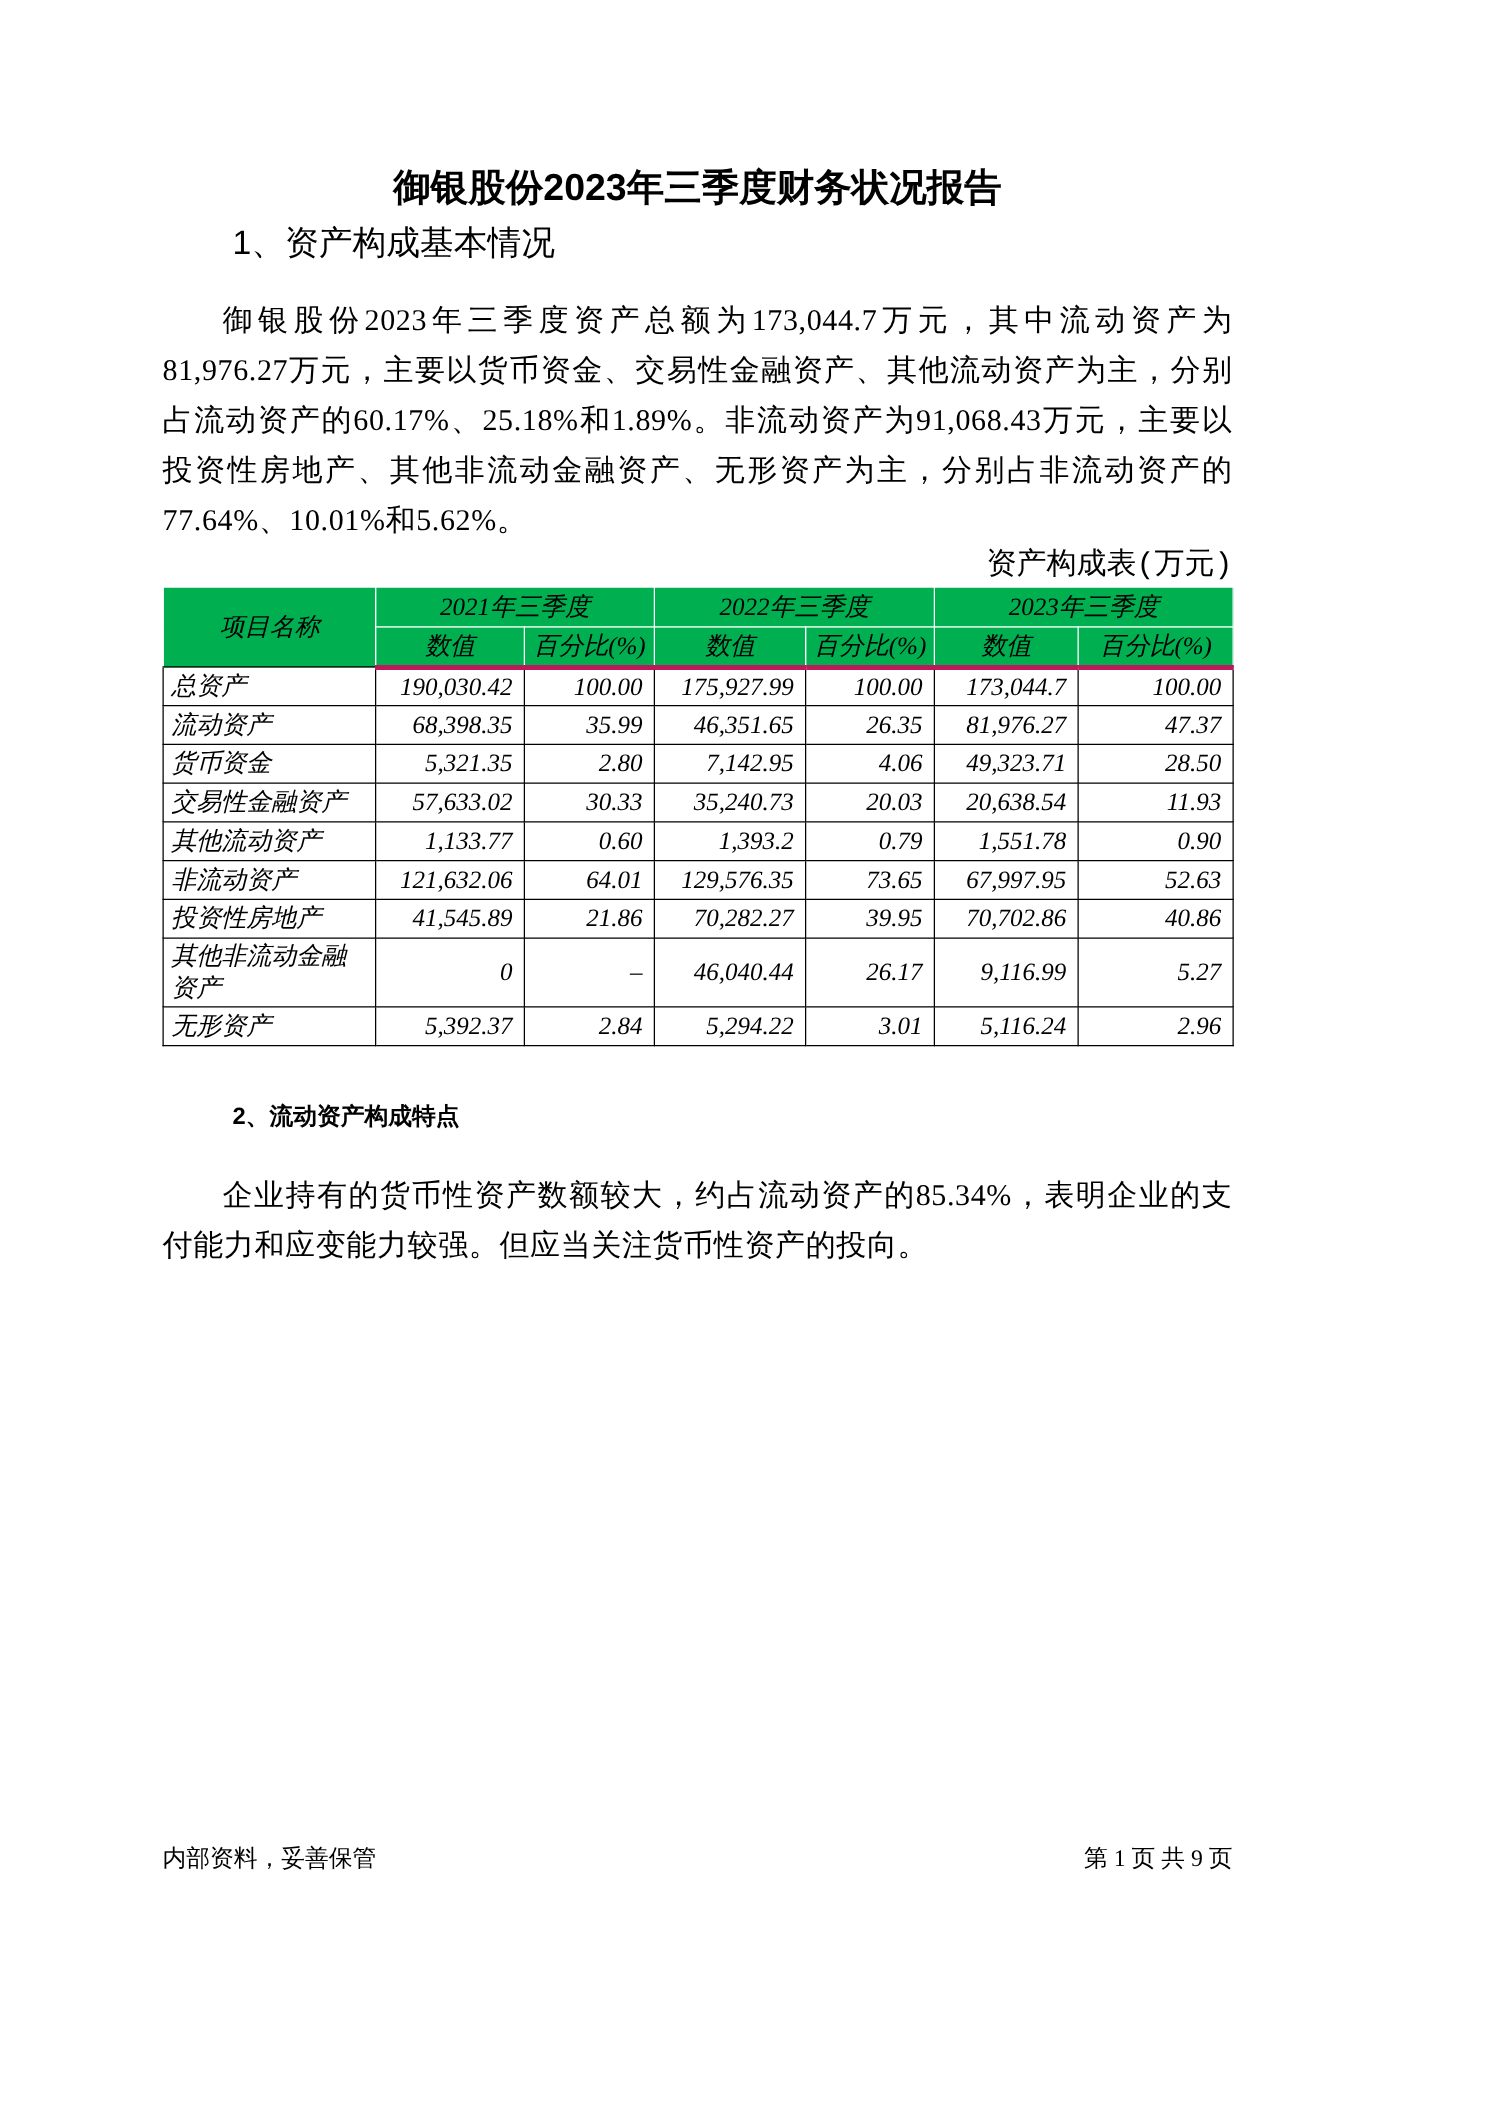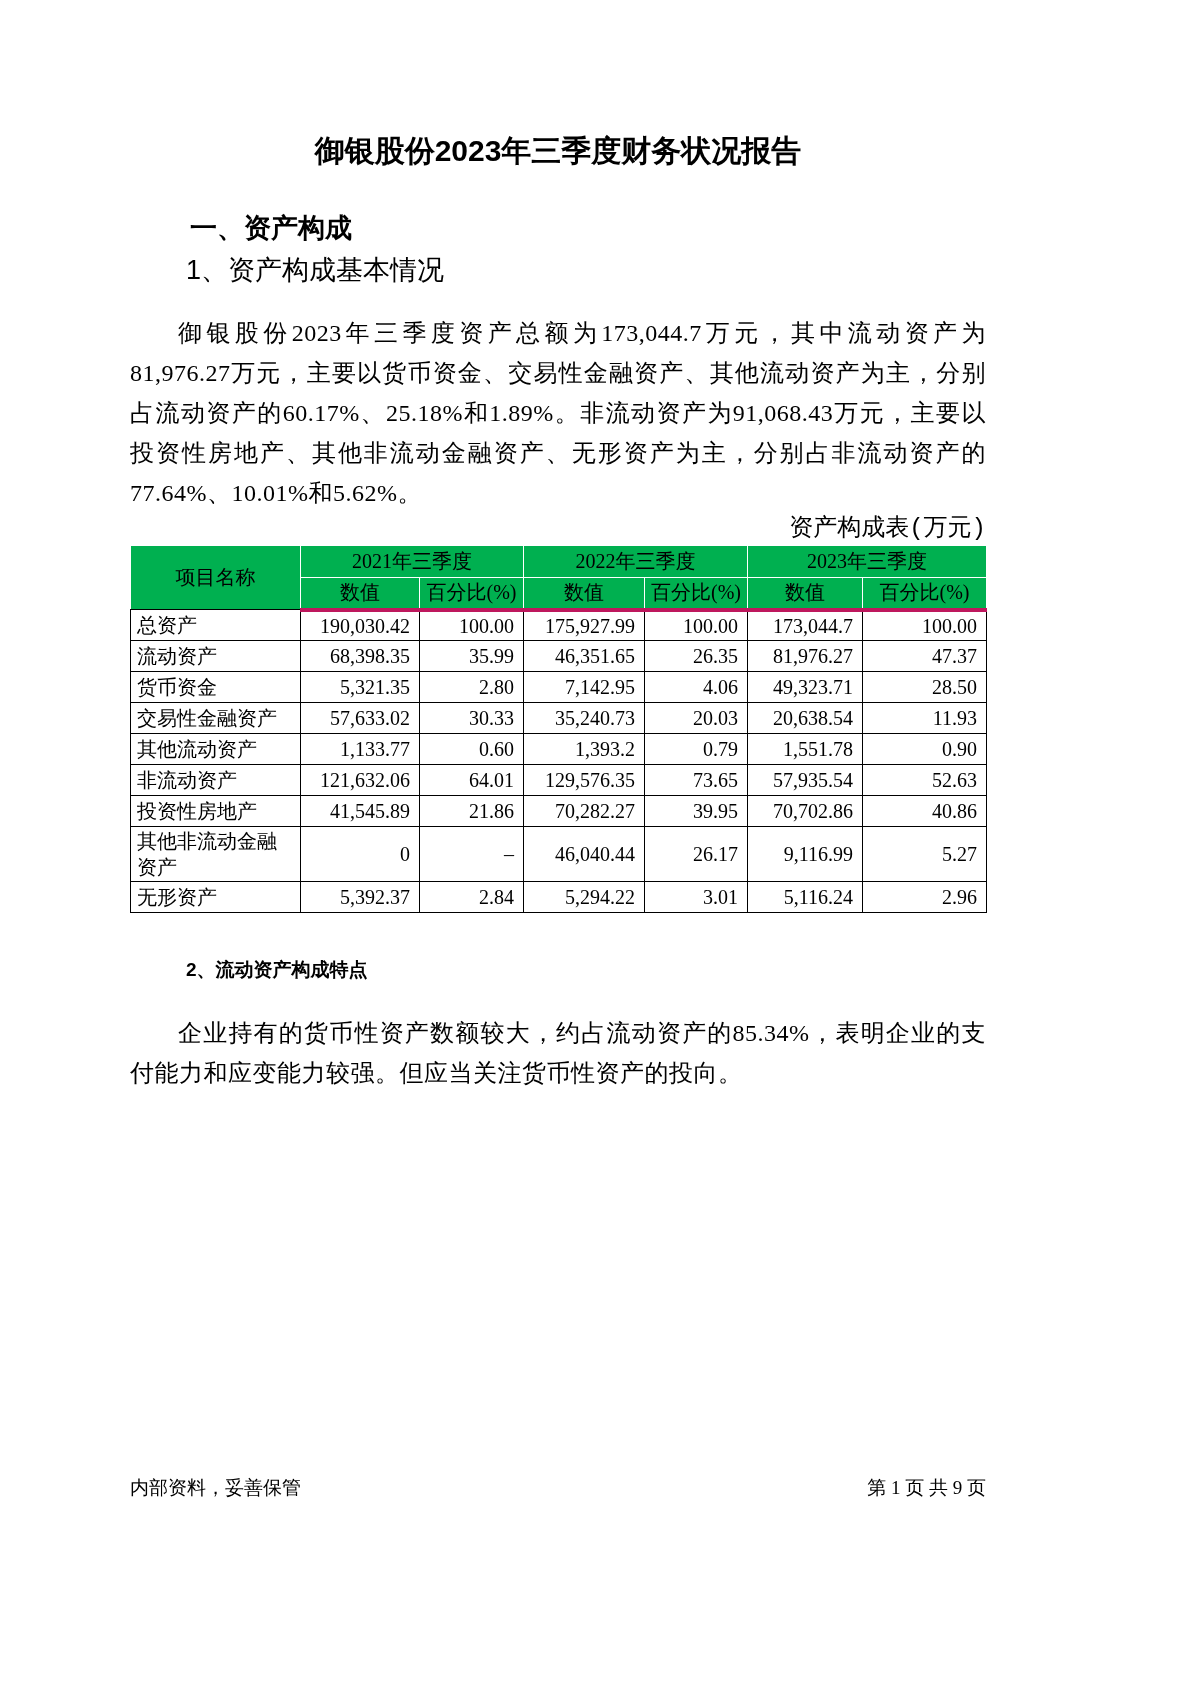--- a/index.html
+++ b/index.html
@@ -55,20 +55,21 @@
     font-size: 24px;
     line-height: 24px;
     font-family: Liberation Mono, monospace;
   }
   table.asset-table {
     margin-top: 4px;
     width: 100%;
     border-collapse: collapse;
     font-size: 20px;
     table-layout: fixed;
+    font-style: italic;
   }
   table.asset-table th {
     background: #00B050;
     border: 1px solid #ffffff;
     font-weight: normal;
     text-align: center;
     height: 32px;
     padding: 0 4px;
   }
   table.asset-table thead tr.sub-hdr th { border-bottom: 4px solid #be185d; }
@@ -100,21 +101,20 @@
     line-height: 24px;
   }
 </style>
 </head>
 <body>
 
 <div class="page">
 
   <div class="doc-title">御银股份2023年三季度财务状况报告</div>
 
-  <div class="h-section">一、资产构成</div>
 
   <div class="h-sub">1、资产构成基本情况</div>
 
   <div class="body-para">御银股份2023年三季度资产总额为173,044.7万元，其中流动资产为81,976.27万元，主要以货币资金、交易性金融资产、其他流动资产为主，分别占流动资产的60.17%、25.18%和1.89%。非流动资产为91,068.43万元，主要以投资性房地产、其他非流动金融资产、无形资产为主，分别占非流动资产的77.64%、10.01%和5.62%。</div>
 
   <div class="table-caption">资产构成表(万元)</div>
 
   <table class="asset-table">
     <colgroup>
       <col style="width:170px">
@@ -186,21 +186,21 @@
         <td class="num">0.79</td>
         <td class="num">1,551.78</td>
         <td class="num">0.90</td>
       </tr>
       <tr>
         <td class="name">非流动资产</td>
         <td class="num">121,632.06</td>
         <td class="num">64.01</td>
         <td class="num">129,576.35</td>
         <td class="num">73.65</td>
-        <td class="num">57,935.54</td>
+        <td class="num">67,997.95</td>
         <td class="num">52.63</td>
       </tr>
       <tr>
         <td class="name">投资性房地产</td>
         <td class="num">41,545.89</td>
         <td class="num">21.86</td>
         <td class="num">70,282.27</td>
         <td class="num">39.95</td>
         <td class="num">70,702.86</td>
         <td class="num">40.86</td>

